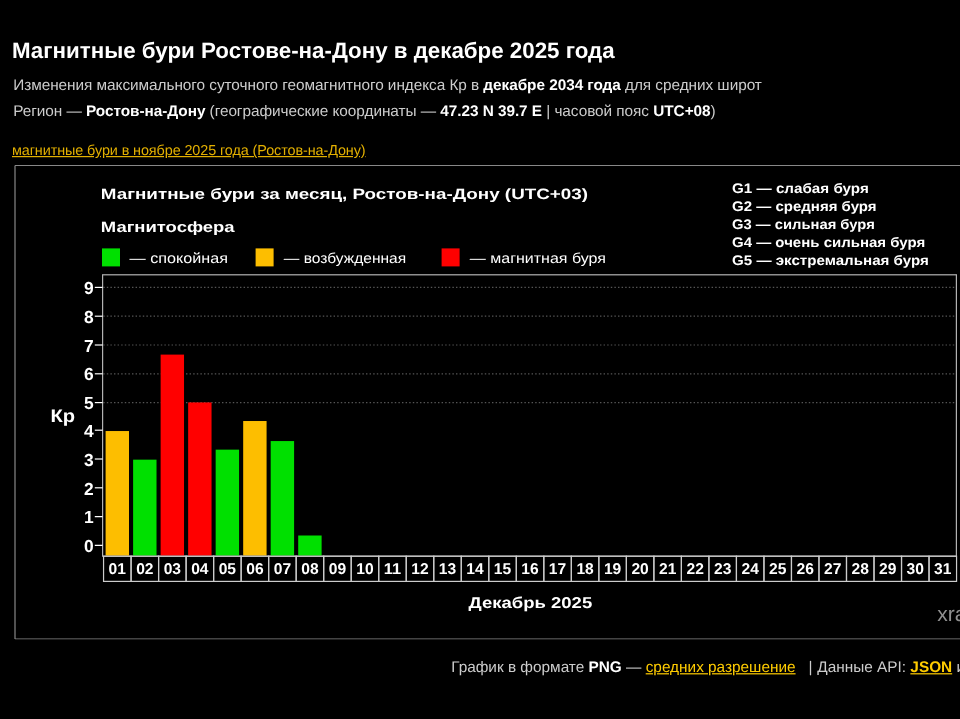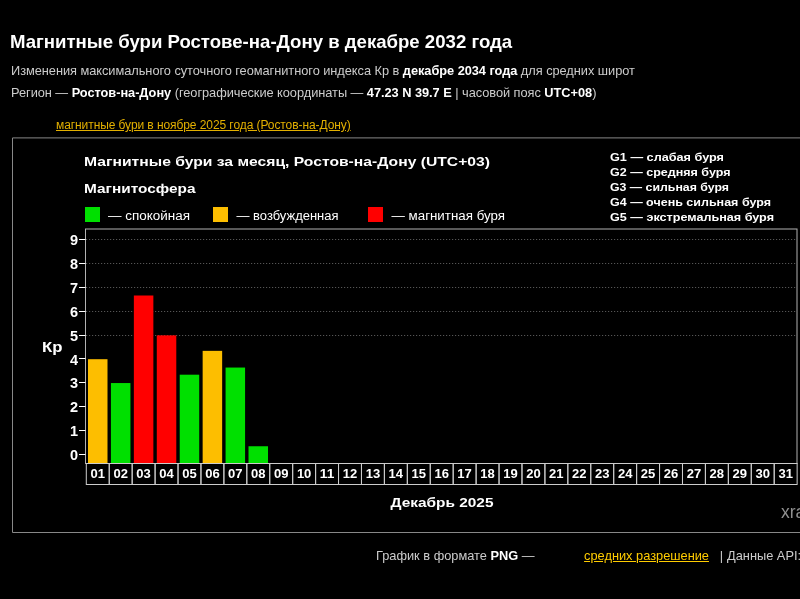--- a/index.html
+++ b/index.html
@@ -1,25 +1,25 @@
 <!DOCTYPE html>
 <html lang="ru"><head>
 <meta charset="utf-8">
 <title>Магнитные бури</title>
 <style>
   html,body{margin:0;padding:0;background:#000;}
   body{width:800px;height:599px;position:relative;overflow:hidden;
        font-family:"Liberation Sans",sans-serif;}
   .abs{position:absolute;white-space:nowrap;line-height:1;}
-  a{color:#fc0;text-decoration:underline;margin-left:46px;}
+  a{color:#fc0;text-decoration:underline;}
   b,strong{color:#fff;}
 </style>
 </head>
 <body>
-  <div class="abs" style="left:10px;top:33px;font-size:18.6px;font-weight:bold;color:#fff;">Магнитные бури Ростове-на-Дону в декабре 2032 года</div>
+  <div class="abs" style="left:10px;top:33px;font-size:18.6px;font-weight:bold;color:#fff;">Магнитные бури Ростове-на-Дону в декабре 2025 года</div>
   <div class="abs" style="left:11px;top:65px;font-size:12.8px;letter-spacing:-0.04px;color:#ccc;">Изменения максимального суточного геомагнитного индекса Кр в <b>декабре 2034 года</b> для средних широт</div>
   <div class="abs" style="left:11px;top:87px;font-size:12.8px;letter-spacing:-0.04px;color:#ccc;">Регион — <b>Ростов-на-Дону</b> <span>(географические координаты — <b>47.23 N 39.7 E</b> | часовой пояс <b>UTC+08</b>)</span></div>
   <div class="abs" style="left:10px;top:119px;font-size:12px;letter-spacing:-0.08px;"><a href="#" style="color:#e3b000;">магнитные бури в ноябре 2025 года (Ростов-на-Дону)</a></div>
 
   <svg class="abs" style="left:0;top:137px;" width="800" height="396" viewBox="0 0 800 396">
 
     <path d="M12.5,395.5 H800 M12.5,0.9 H800 M12.5,0.9 V395.5" stroke="#888" stroke-width="1" fill="none"></path>
 
     <text x="84" y="28.5" font-size="12.5" font-weight="bold" fill="#fff" textLength="406" lengthAdjust="spacingAndGlyphs">Магнитные бури за месяц, Ростов-на-Дону (UTC+03)</text>
     <text x="84" y="56" font-size="12.5" font-weight="bold" fill="#fff" textLength="111.5" lengthAdjust="spacingAndGlyphs">Магнитосфера</text>

